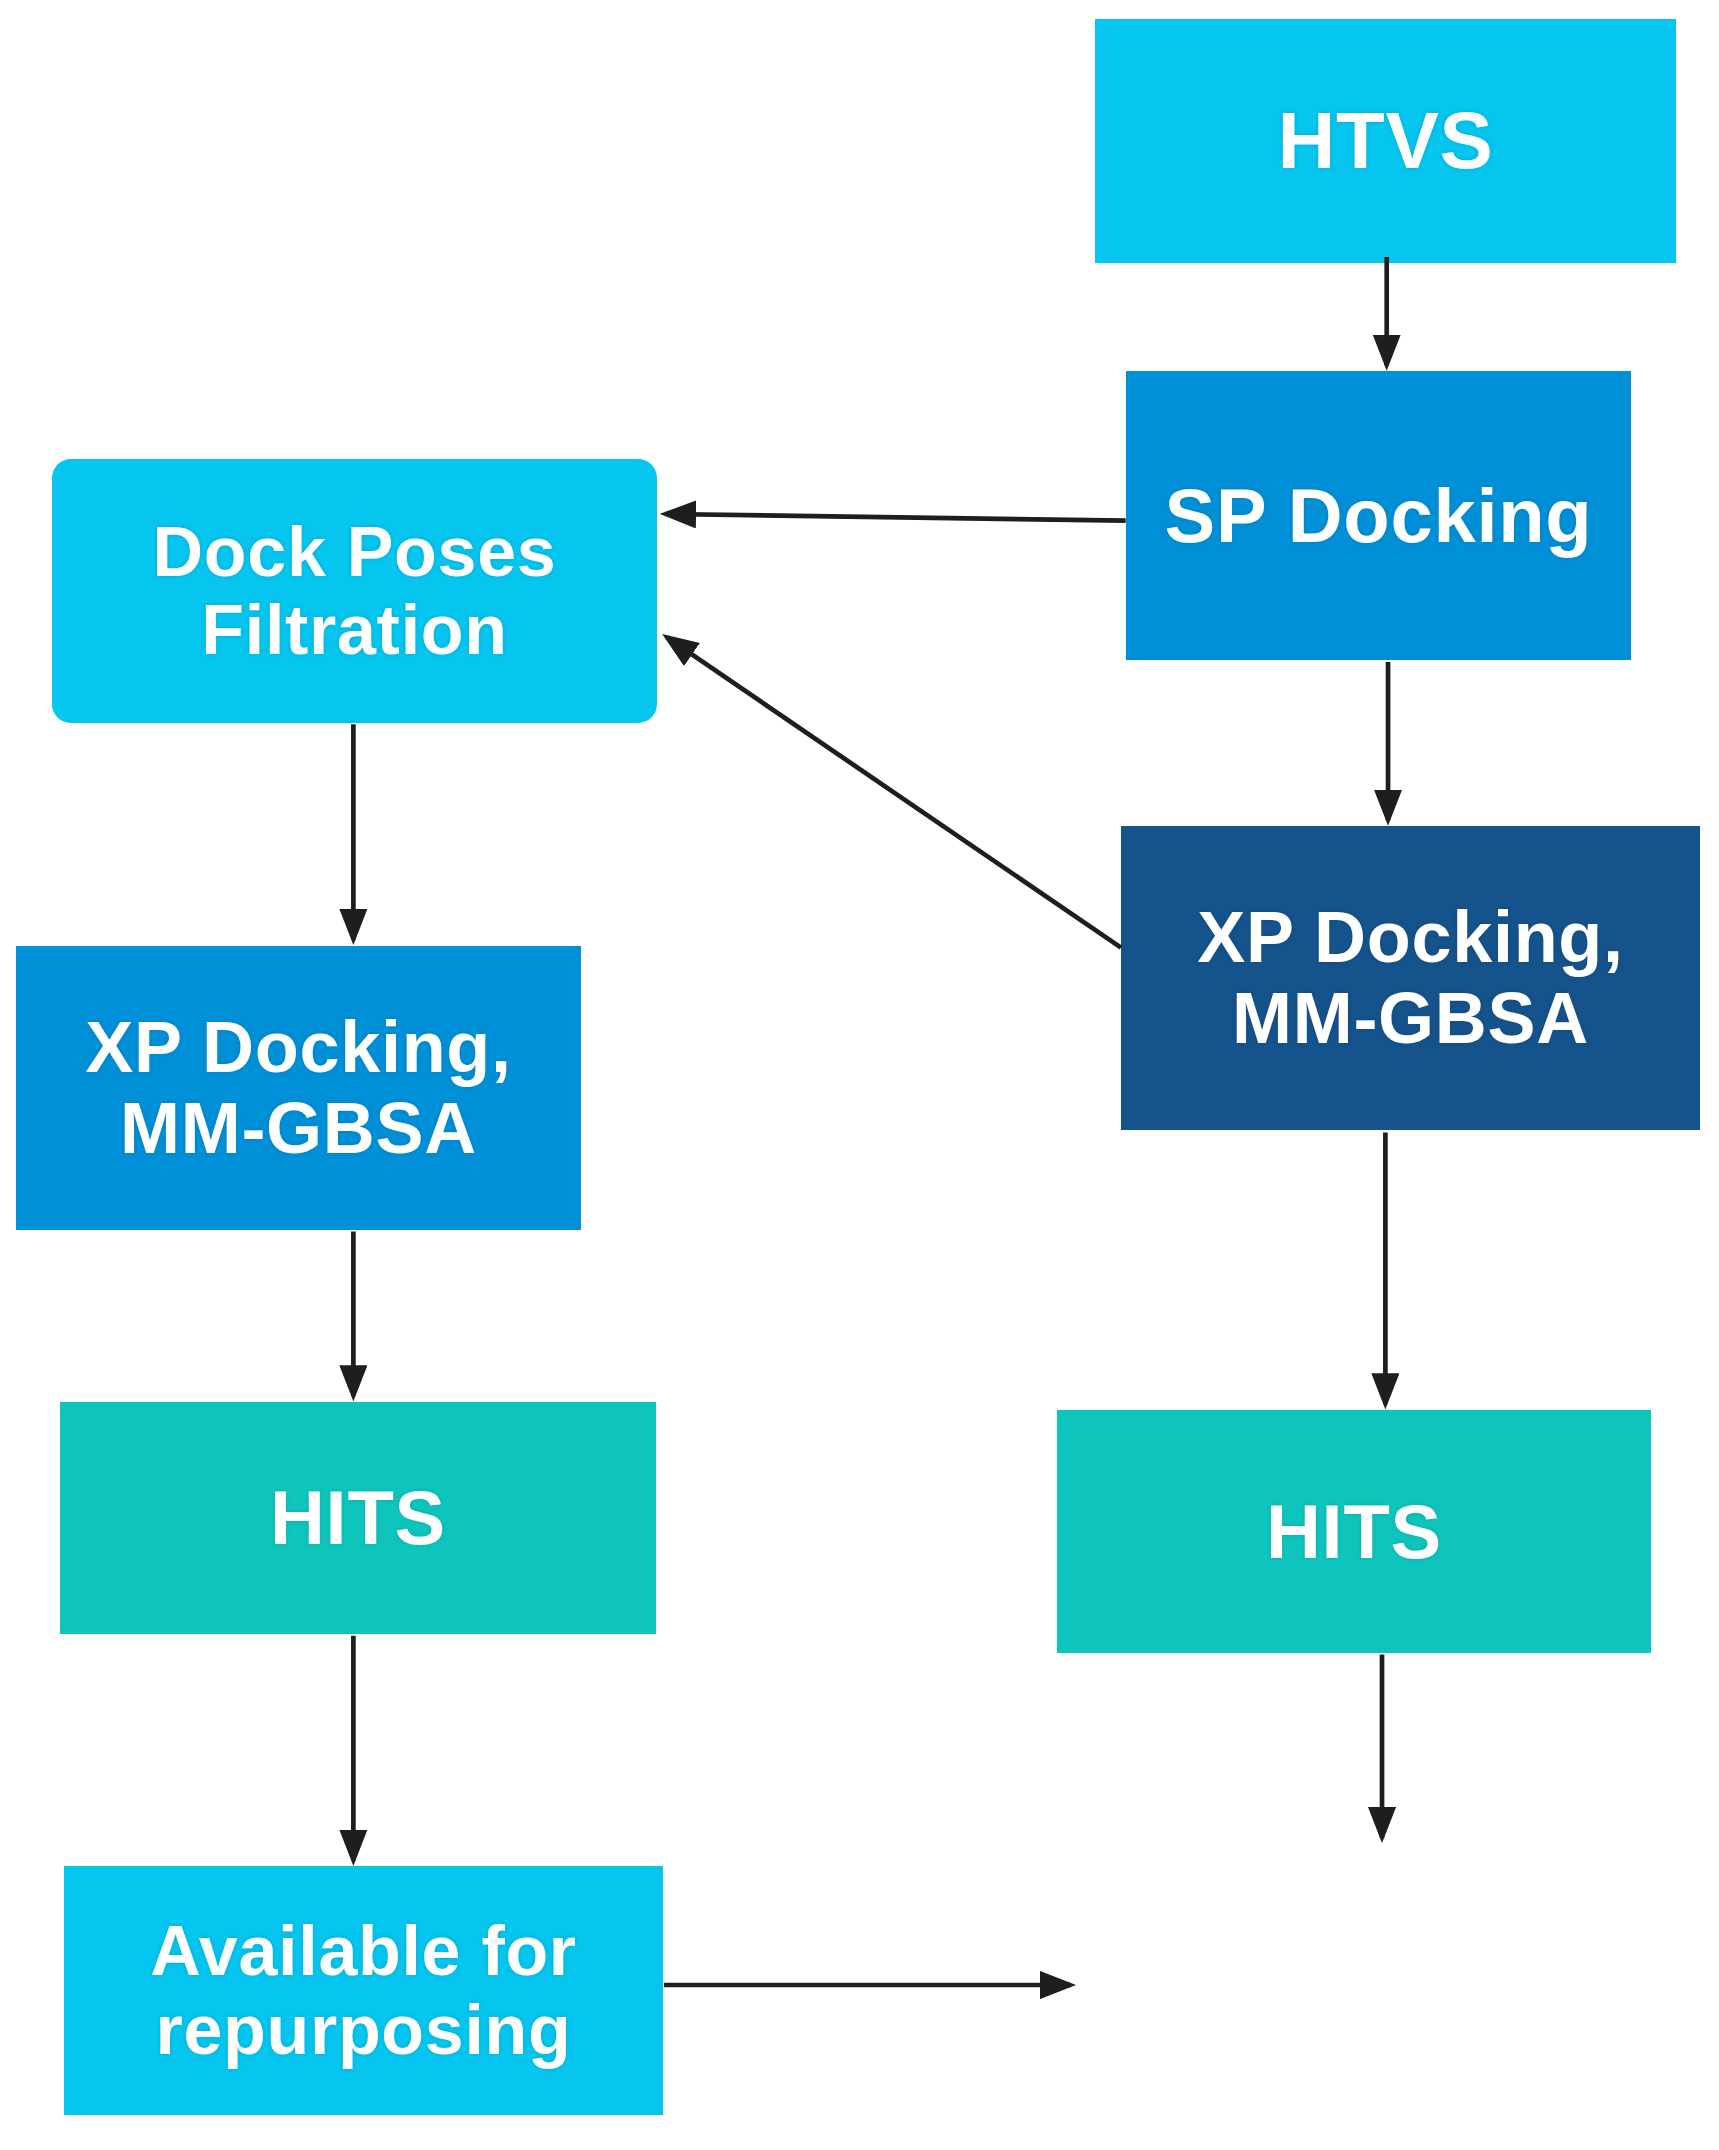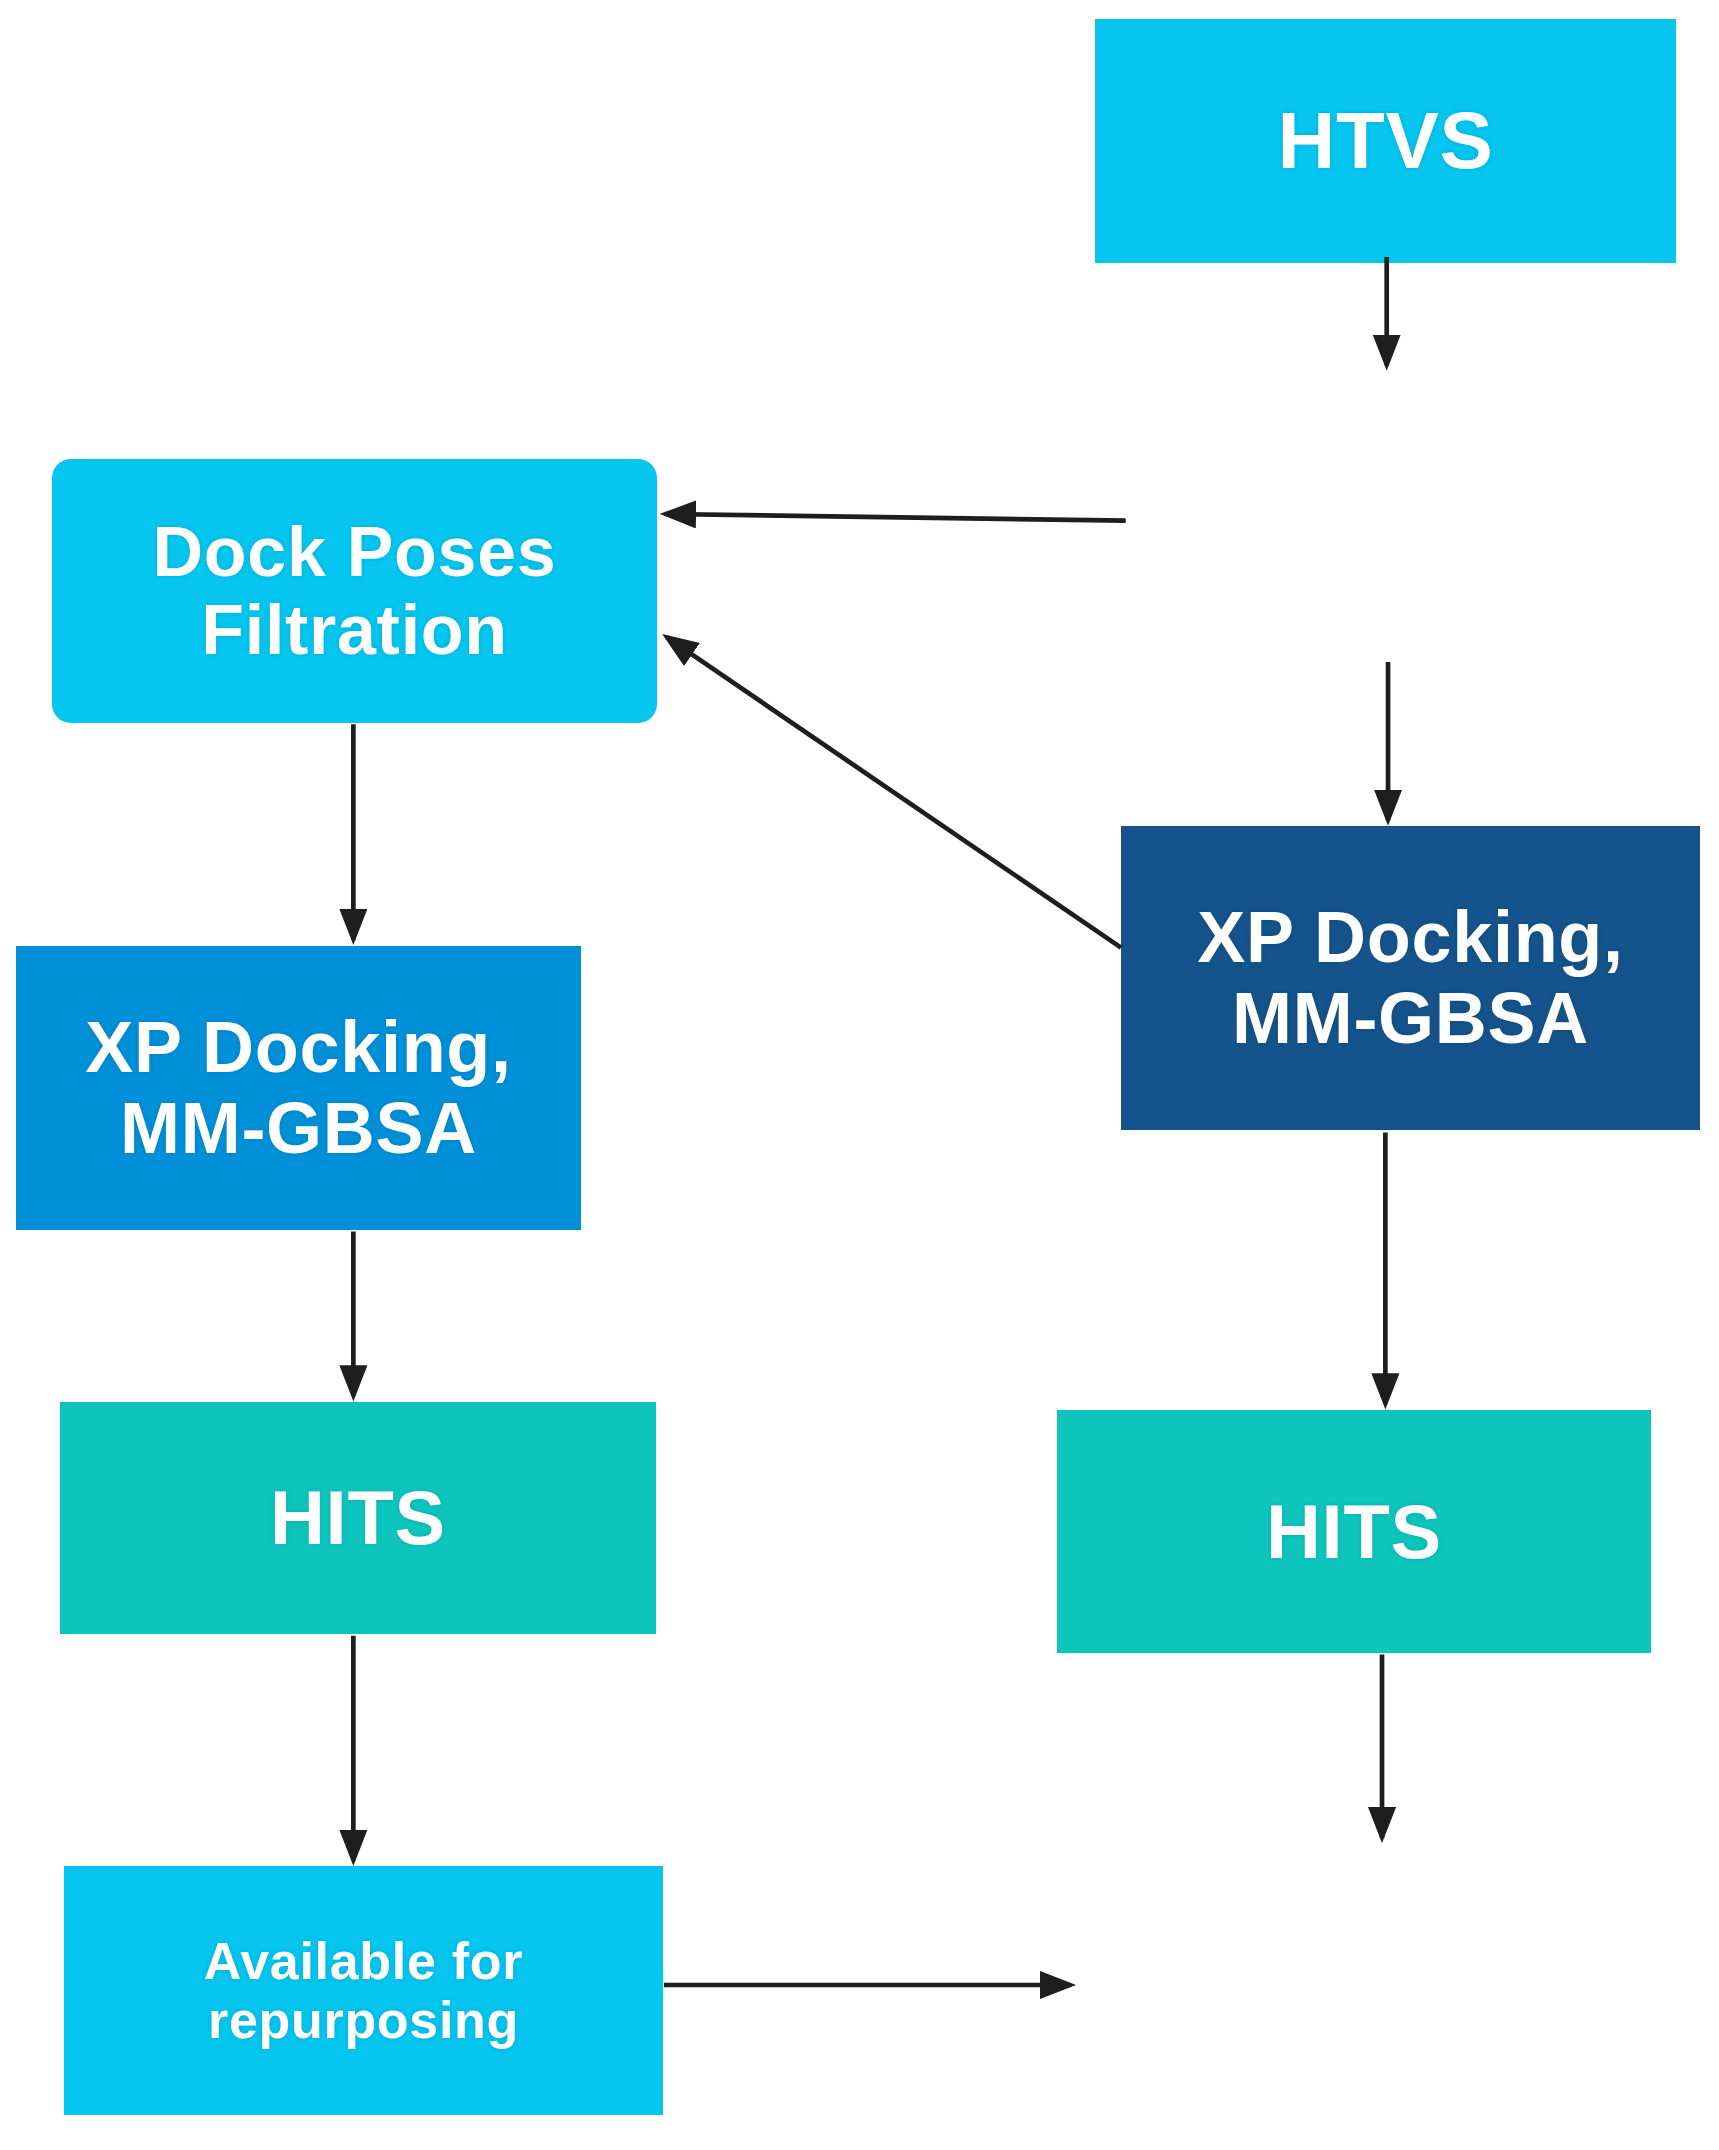--- a/index.html
+++ b/index.html
@@ -29,21 +29,21 @@
   .fill-dark{background:var(--dark_blue);}
   .fill-teal{background:var(--teal);}
 
   #node-htvs        {left:1095px; top:19px;   width:581px; height:244px; font-size:80px;}
   #node-sp          {left:1126px; top:371px;  width:505px; height:289px; font-size:76px;}
   #node-dock        {left:52px;   top:459px;  width:605px; height:264px; font-size:70px;border-radius:19px;}
   #node-xp-right    {left:1121px; top:826px; width:579px; height:304px; font-size:72px;}
   #node-xp-left     {left:16px;   top:946px; width:565px; height:284px; font-size:72px;}
   #node-hits-left   {left:60px;   top:1402px; width:596px; height:232px; font-size:76px;}
   #node-hits-right  {left:1057px; top:1410px; width:594px; height:243px; font-size:76px;}
-  #node-avail       {left:64px;   top:1866px; width:599px; height:249px; font-size:52px;}
+  #node-avail       {left:64px;   top:1866px; width:599px; height:249px; font-size:70px;}
   #node-md          {left:1077px; top:1842px; width:521px; height:280px; font-size:76px;}
 
   svg.arrows{
     position:absolute;
     left:0; top:0;
     width:1720px;
     height:2151px;
     pointer-events:none;
   }
   svg.arrows line{
@@ -54,20 +54,21 @@
     fill:var(--arrow);
   }
 </style>
 </head>
 <body>
 
 <div class="canvas">
 
   <div class="node fill-cyan" id="node-htvs">HTVS</div>
 
+  <div class="node fill-blue" id="node-sp">SP Docking</div>
 
   <div class="node fill-cyan" id="node-dock">Dock Poses
 Filtration</div>
 
   <div class="node fill-dark" id="node-xp-right">XP Docking,
 MM-GBSA</div>
 
   <div class="node fill-blue" id="node-xp-left">XP Docking,
 MM-GBSA</div>
 

